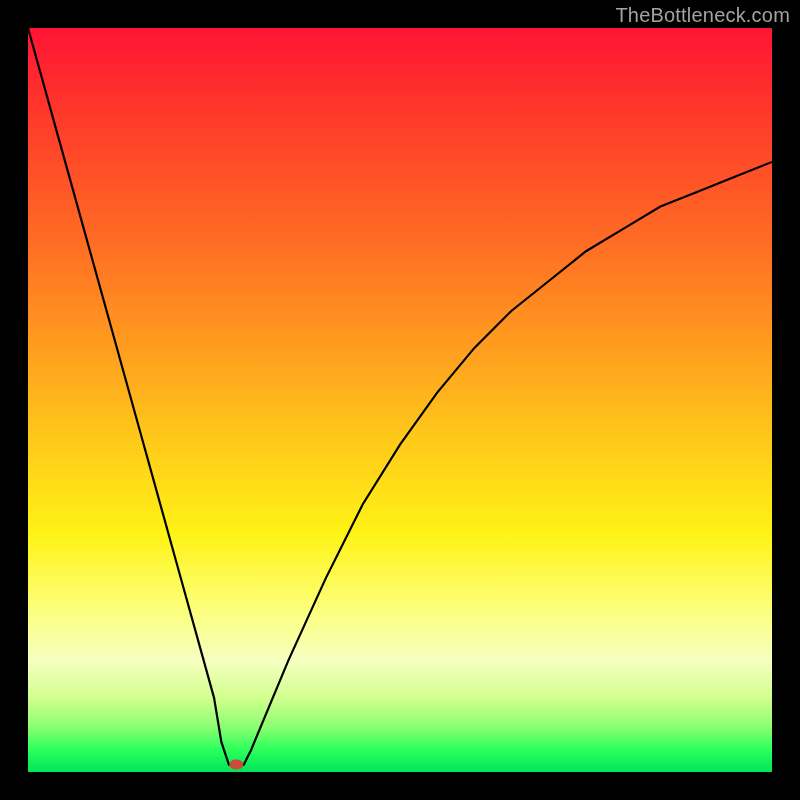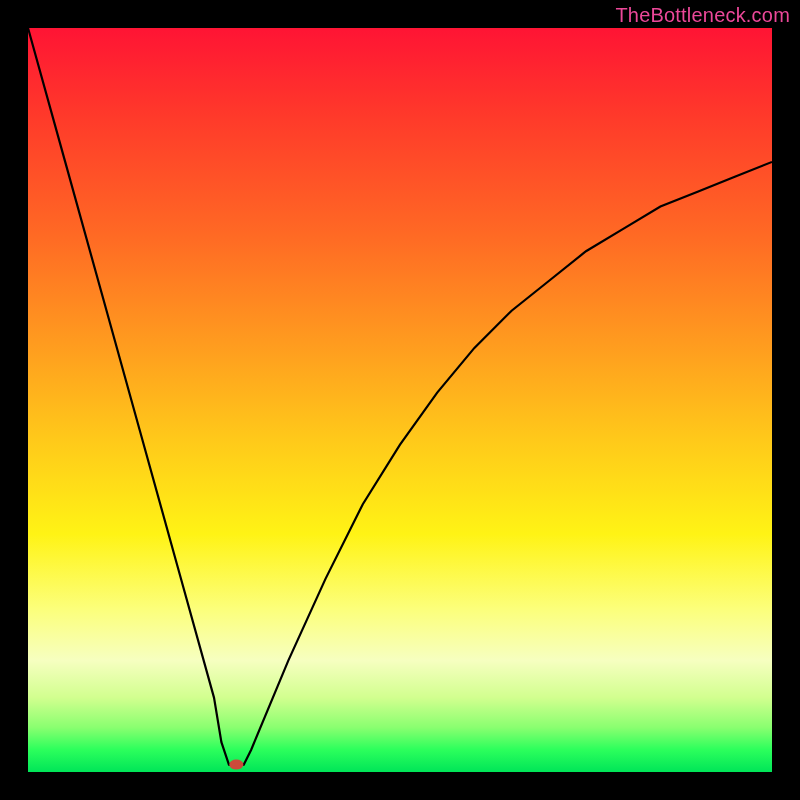--- a/index.html
+++ b/index.html
@@ -42,21 +42,21 @@
   }
   .curve-svg {
     position: absolute;
     left: 0; top: 0;
     width: 100%; height: 100%;
   }
   .watermark {
     position: absolute;
     top: 4px;
     right: 10px;
-    color: #ec4899;
+    color: #a3a3a3;
     font-size: 20px;
     letter-spacing: 0.2px;
   }
 </style>
 </head>
 <body>
 
 <div class="stage">
   <div class="watermark">TheBottleneck.com</div>
 

